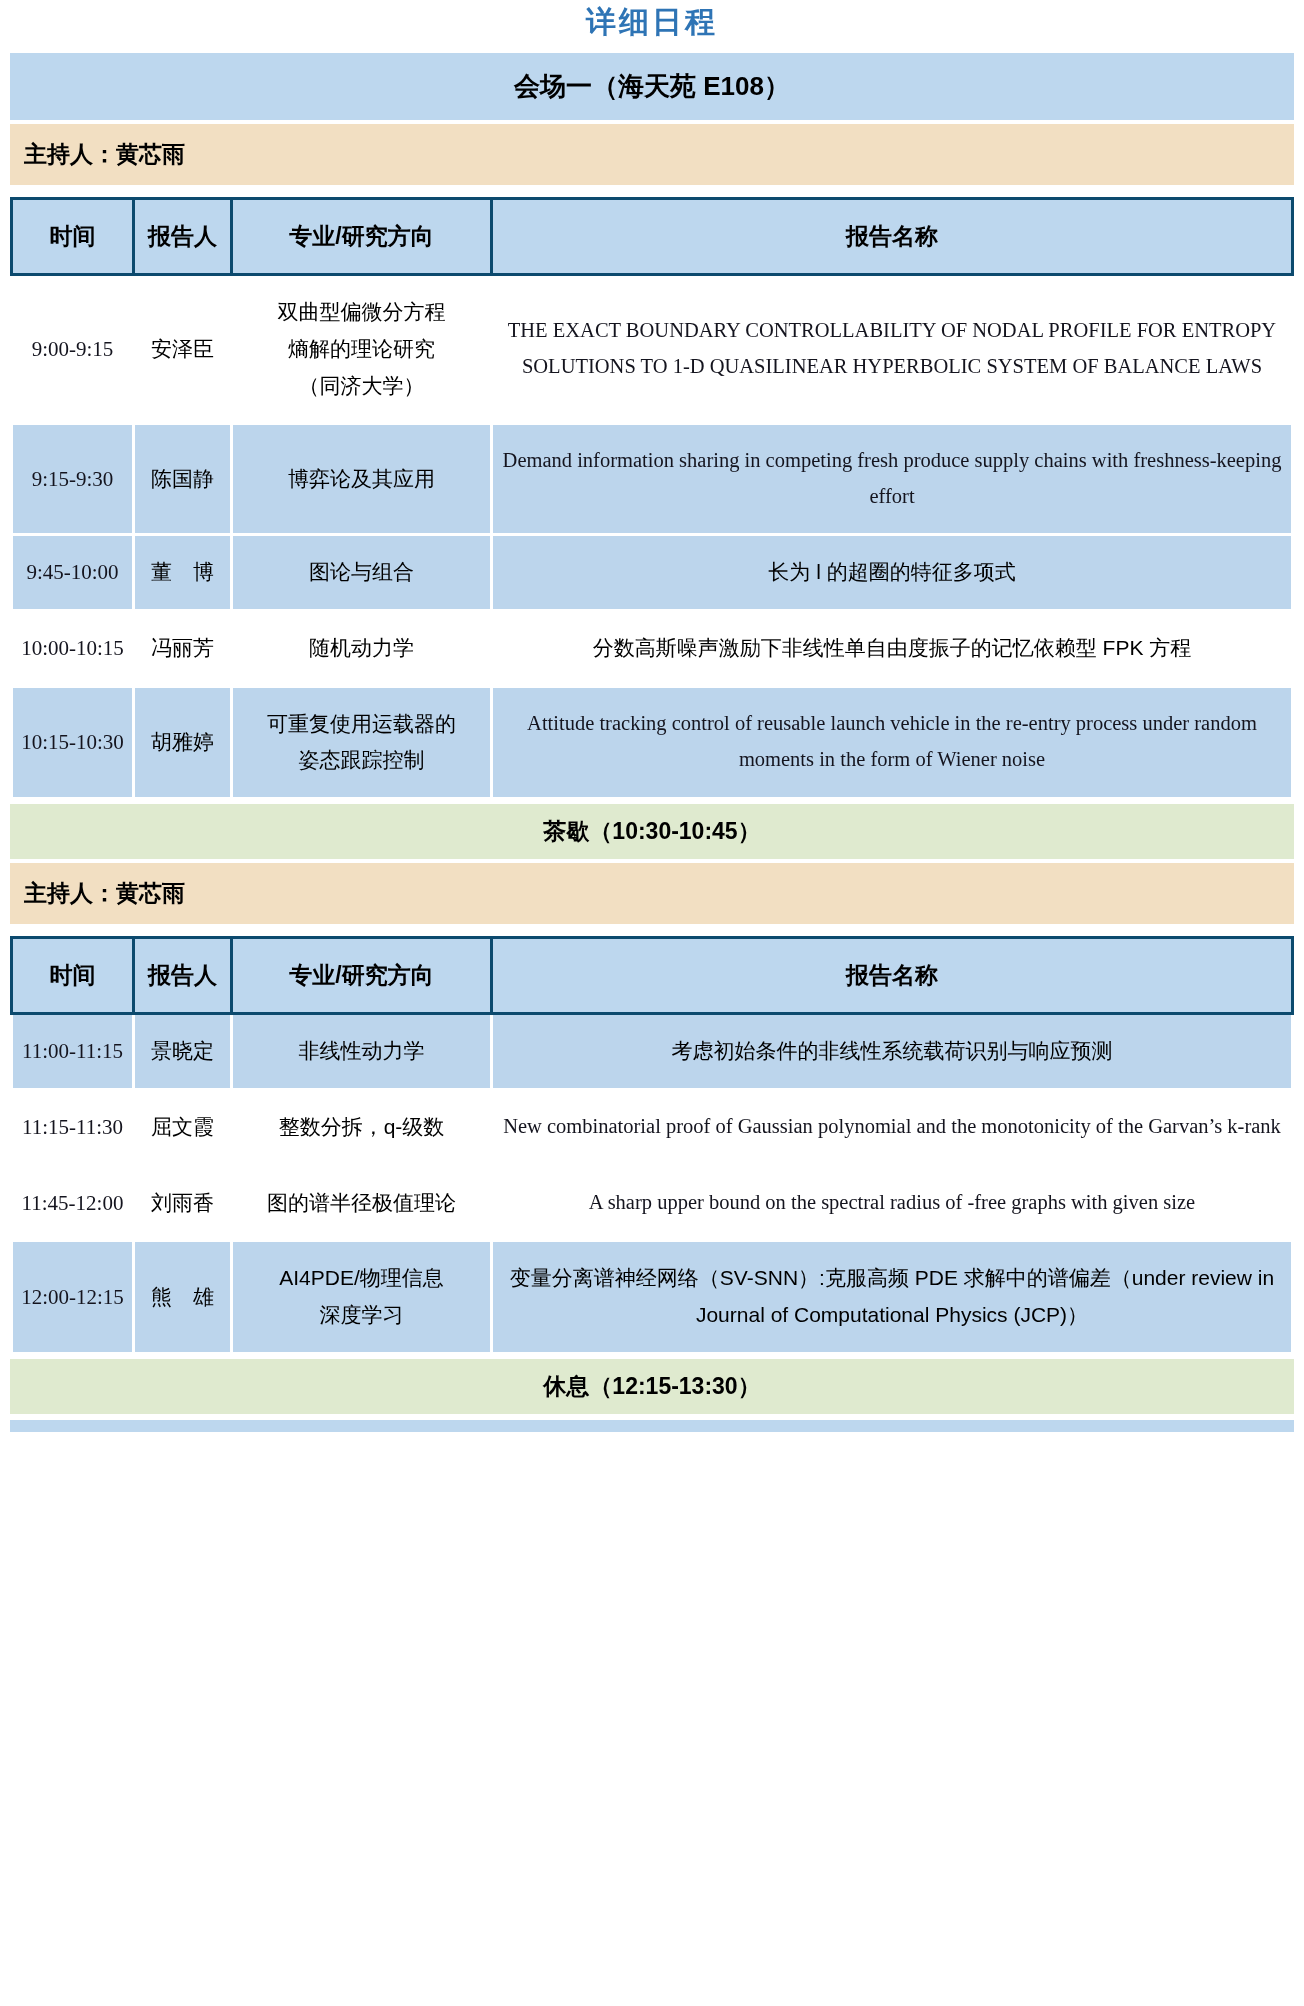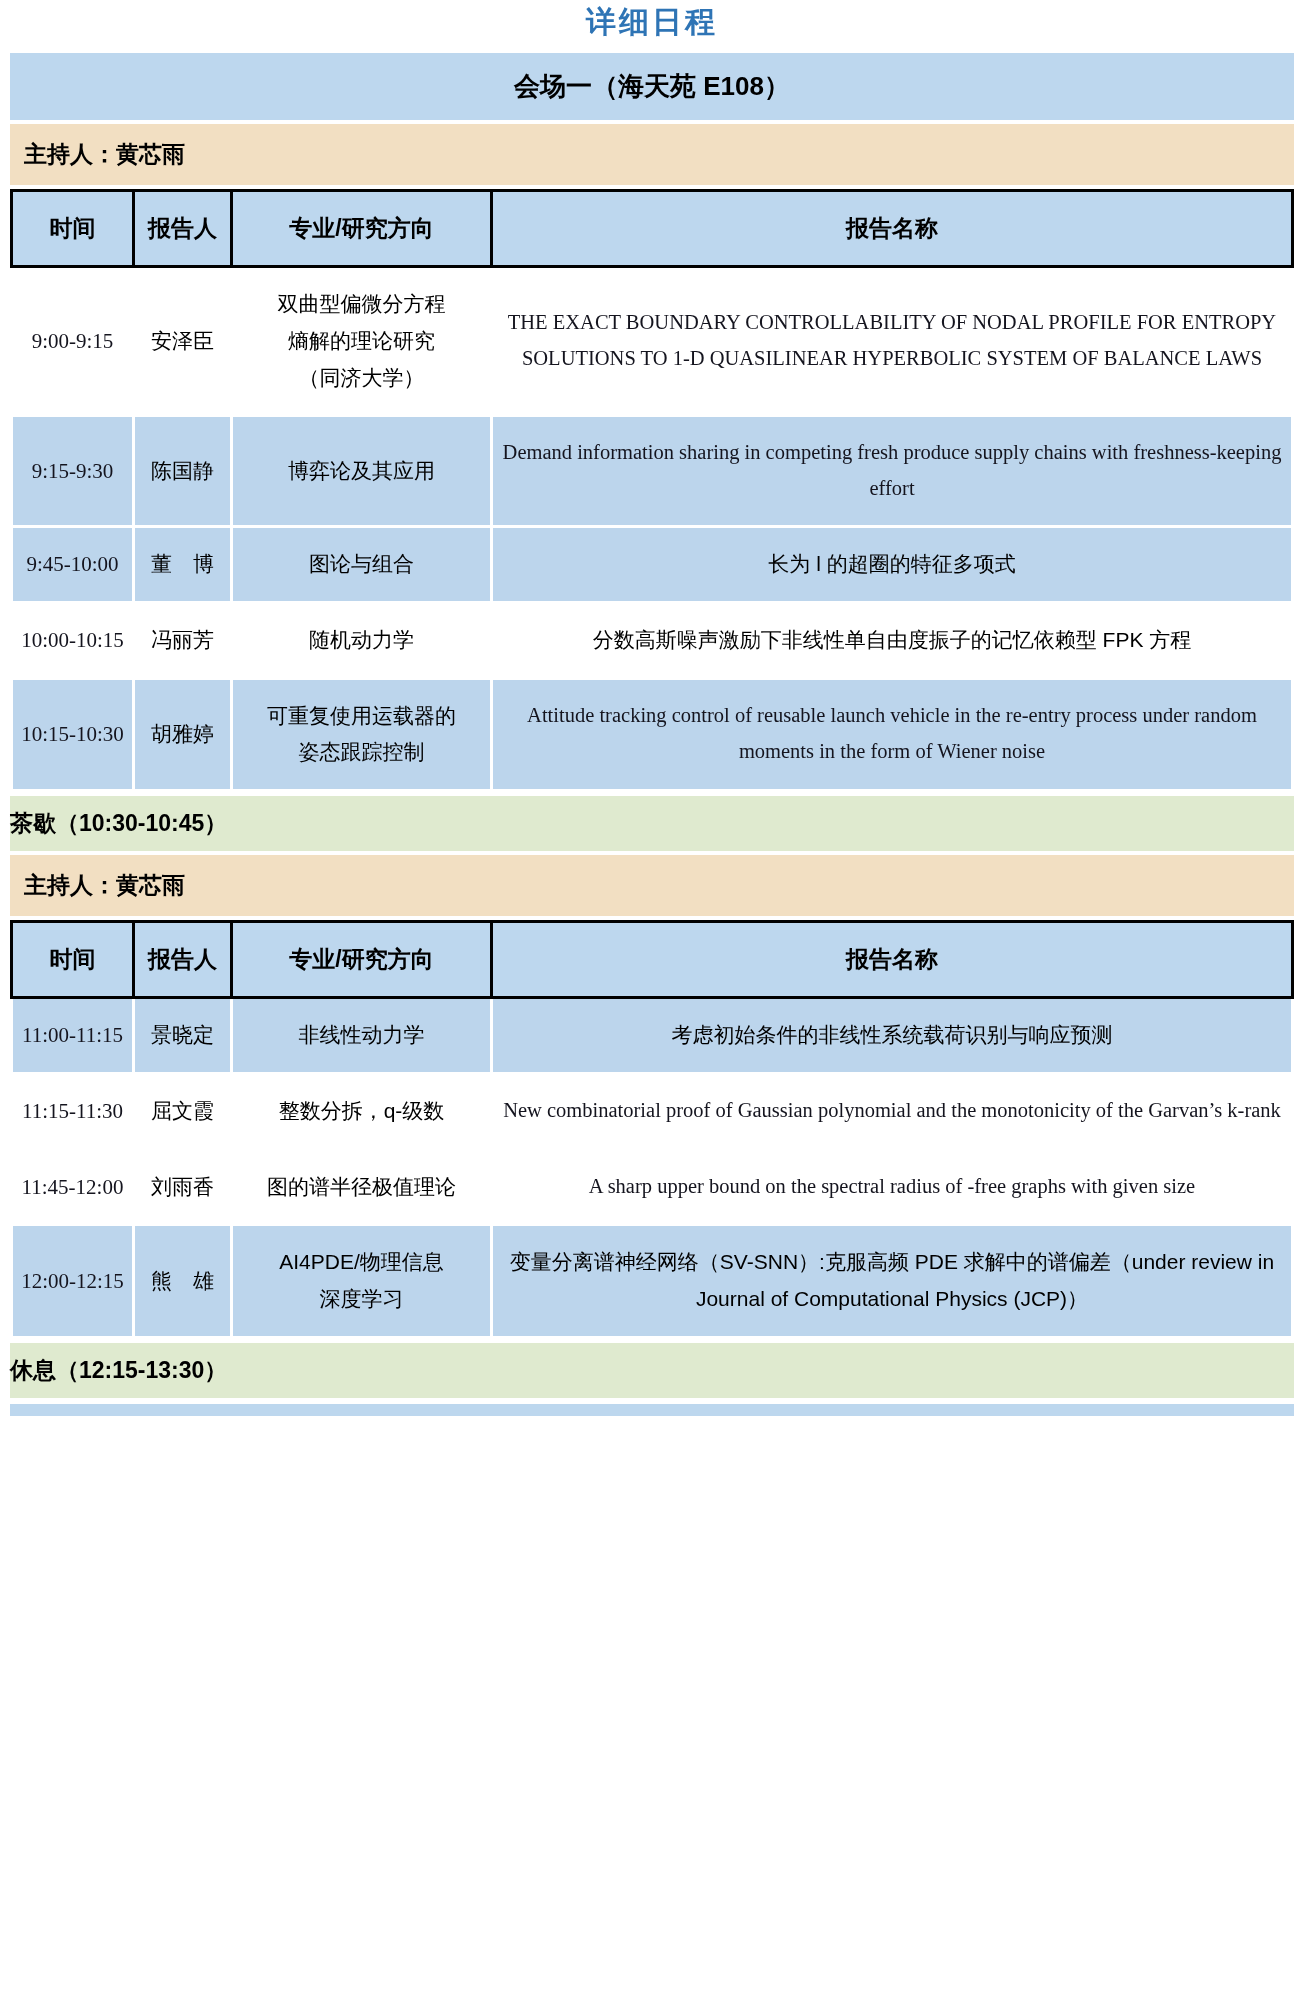--- a/index.html
+++ b/index.html
@@ -18,48 +18,48 @@
   .page-title{
     text-align:center;font-size:30px;font-weight:bold;color:var(--title-blue);
     letter-spacing:3px;margin:2px 0 10px 0;
   }
   .venue{
     background:var(--band-blue);text-align:center;font-size:26px;font-weight:bold;
     padding:16px 0;margin-bottom:4px;
   }
   .host{
     background:var(--host-tan);font-size:23px;font-weight:bold;
-    padding:15px 0 15px 14px;margin-bottom:4px;
+    padding:15px 0 15px 14px;margin-bottom:12px;
   }
   table.sched{
     width:100%;table-layout:fixed;border-collapse:collapse;margin:0;
   }
   table.sched col.c-time{width:122px;}
   table.sched col.c-speaker{width:98px;}
   table.sched col.c-field{width:260px;}
   table.sched th{
     background:var(--band-blue);font-size:23px;font-weight:bold;
-    padding:21px 4px;border:3px solid #000000;text-align:center;
+    padding:21px 4px;border:3px solid #0c4a6e;text-align:center;
   }
   table.sched td{
     border:3px solid #ffffff;padding:18px 8px;text-align:center;
     font-size:21px;line-height:1.75;background:#ffffff;vertical-align:middle;
   }
   table.sched tr.alt td{background:var(--row-blue);}
   td.time-cell{
     font-family:"Liberation Serif",serif;font-size:20px;color:var(--ink-serif);
     padding-left:2px;padding-right:2px;white-space:nowrap;
   }
   td.field-cell{white-space:pre-line;}
   td.title-cell{line-height:1.85;padding-left:14px;padding-right:14px;}
   td.title-cell.latin{
     font-family:"Liberation Serif",serif;color:var(--ink-serif);font-size:20.5px;margin-top:26px;
   }
   .break-band{
-    background:var(--break-green);font-size:23px;font-weight:bold;
+    background:var(--break-green);text-align:center;font-size:23px;font-weight:bold;
     padding:12px 0;margin:4px 0;
   }
   .bottom-strip{
     background:var(--band-blue);height:12px;margin-top:6px;
   }
   section{display:block;}
 </style>
 </head>
 <body>
 

